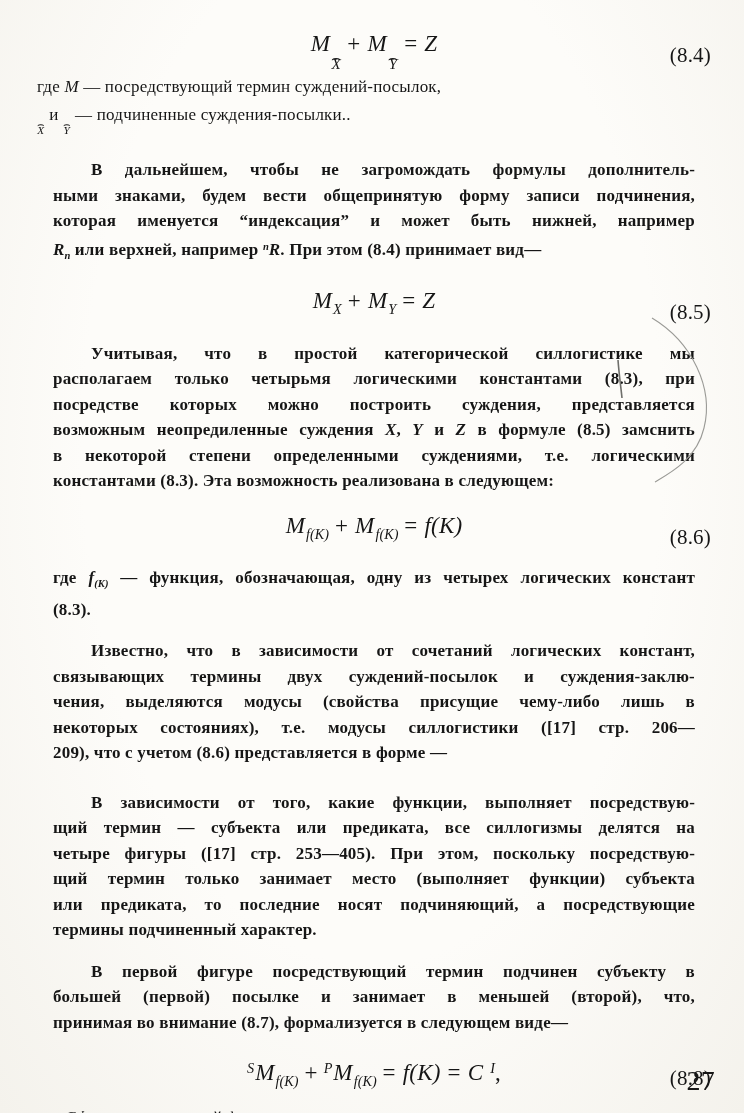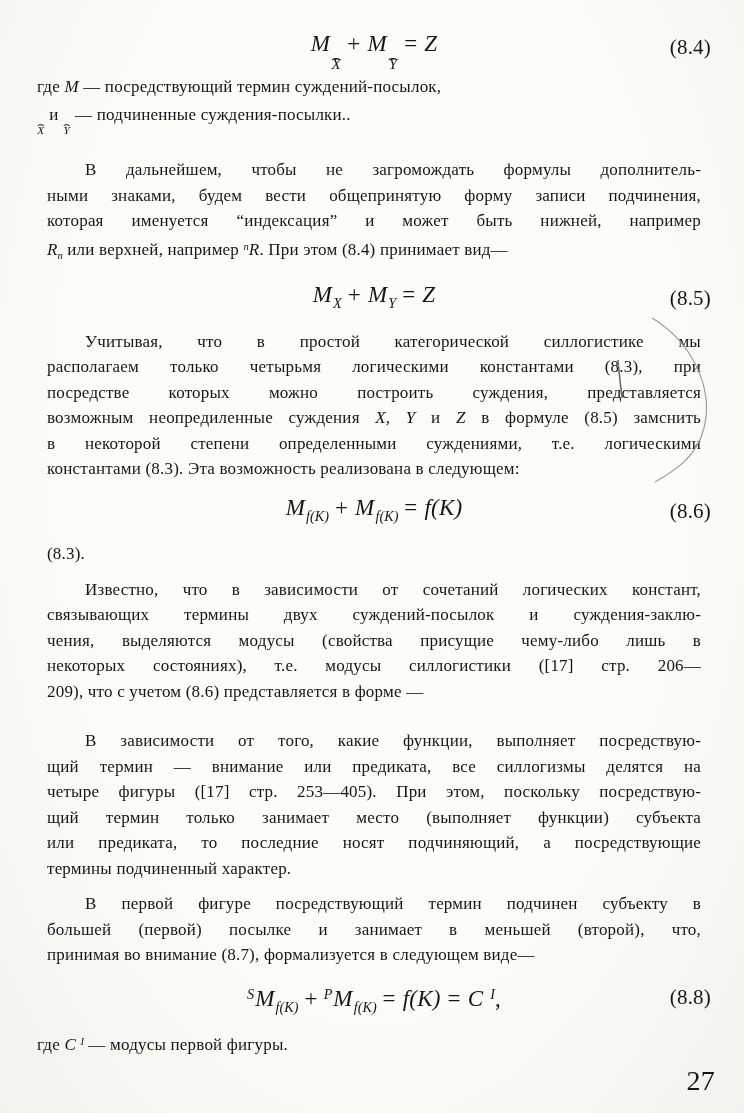--- a/index.html
+++ b/index.html
@@ -9,27 +9,27 @@
     background:radial-gradient(ellipse at 50% 40%, #fdfcf9 55%, #f4f2ec 100%);
     font-family:"Liberation Serif","DejaVu Serif",serif;
     color:#161616;
     overflow:hidden;
     letter-spacing:.2px;
   }
   #content{position:absolute;left:37px;right:33px;top:26px;}
   .line{font-size:17px;line-height:25.5px;white-space:normal;}
   .j{text-align:justify;text-align-last:justify;}
   .indent{text-indent:38px;}
-  .para{margin:10px;}
+  .para{margin:16px;font-weight:bold;}
   .gap{margin-top:24px;}
   .tieline{line-height:30px;}
   .formula-row{position:relative;margin:5px 0 6px;text-align:center;font-size:23px;line-height:32px;}
   .f84{margin-top:2px;}
   .math i{padding:0 1px;}
-  .eqnum{position:absolute;right:0;top:3px;font-size:21px;font-style:normal;}
+  .eqnum{position:absolute;right:0;top:11px;font-size:21px;font-style:normal;}
   sub{font-size:.62em;font-style:italic;vertical-align:-.4em;letter-spacing:0;}
   sup{font-size:.62em;font-style:italic;vertical-align:.5em;letter-spacing:0;}
   .tie{display:inline-flex;flex-direction:column;align-items:center;
        font-size:.66em;line-height:.6;vertical-align:-.65em;font-style:italic;}
   .tie .arc{font-style:normal;font-size:1.02em;line-height:.48;transform:translateY(.1em);}
   .pagenum{position:absolute;right:29px;bottom:16px;font-size:28px;}
   .penmark{position:absolute;left:0;top:0;pointer-events:none;}
 </style>
 </head>
 <body>
@@ -61,32 +61,33 @@
       <div class="para">
         <div class="line j indent">Учитывая, что в простой категорической силлогистике мы</div>
         <div class="line j">располагаем только четырьмя логическими константами (8.3), при</div>
         <div class="line j">посредстве которых можно построить суждения, представляется</div>
         <div class="line j">возможным неопредиленные суждения <i>X</i>, <i>Y</i> и <i>Z</i> в формуле (8.5) замснить</div>
         <div class="line j">в некоторой степени определенными суждениями, т.е. логическими</div>
         <div class="line">константами (8.3). Эта возможность реализована в следующем:</div>
       </div>
       <div class="formula-row"><span class="math"><i>M</i><sub>f(K)</sub> + <i>M</i><sub>f(K)</sub> = <i>f(K)</i></span><span class="eqnum">(8.6)</span></div>
       <div class="para">
+        <div class="line j">где <i>f</i><sub>(K)</sub> — функция, обозначающая, одну из четырех логических констант</div>
         <div class="line">(8.3).</div>
       </div>
       <div class="para">
         <div class="line j indent">Известно, что в зависимости от сочетаний логических констант,</div>
         <div class="line j">связывающих термины двух суждений-посылок и суждения-заклю-</div>
         <div class="line j">чения, выделяются модусы (свойства присущие чему-либо лишь в</div>
         <div class="line j">некоторых состояниях), т.е. модусы силлогистики ([17] стр. 206—</div>
         <div class="line">209), что с учетом (8.6) представляется в форме —</div>
       </div>
       <div class="para gap">
         <div class="line j indent">В зависимости от того, какие функции, выполняет посредствую-</div>
-        <div class="line j">щий термин — внимание или предиката, все силлогизмы делятся на</div>
+        <div class="line j">щий термин — субъекта или предиката, все силлогизмы делятся на</div>
         <div class="line j">четыре фигуры ([17] стр. 253—405). При этом, поскольку посредствую-</div>
         <div class="line j">щий термин только занимает место (выполняет функции) субъекта</div>
         <div class="line j">или предиката, то последние носят подчиняющий, а посредствующие</div>
         <div class="line">термины подчиненный характер.</div>
       </div>
       <div class="para">
         <div class="line j indent">В первой фигуре посредствующий термин подчинен субъекту в</div>
         <div class="line j">большей (первой) посылке и занимает в меньшей (второй), что,</div>
         <div class="line">принимая во внимание (8.7), формализуется в следующем виде—</div>
       </div>

